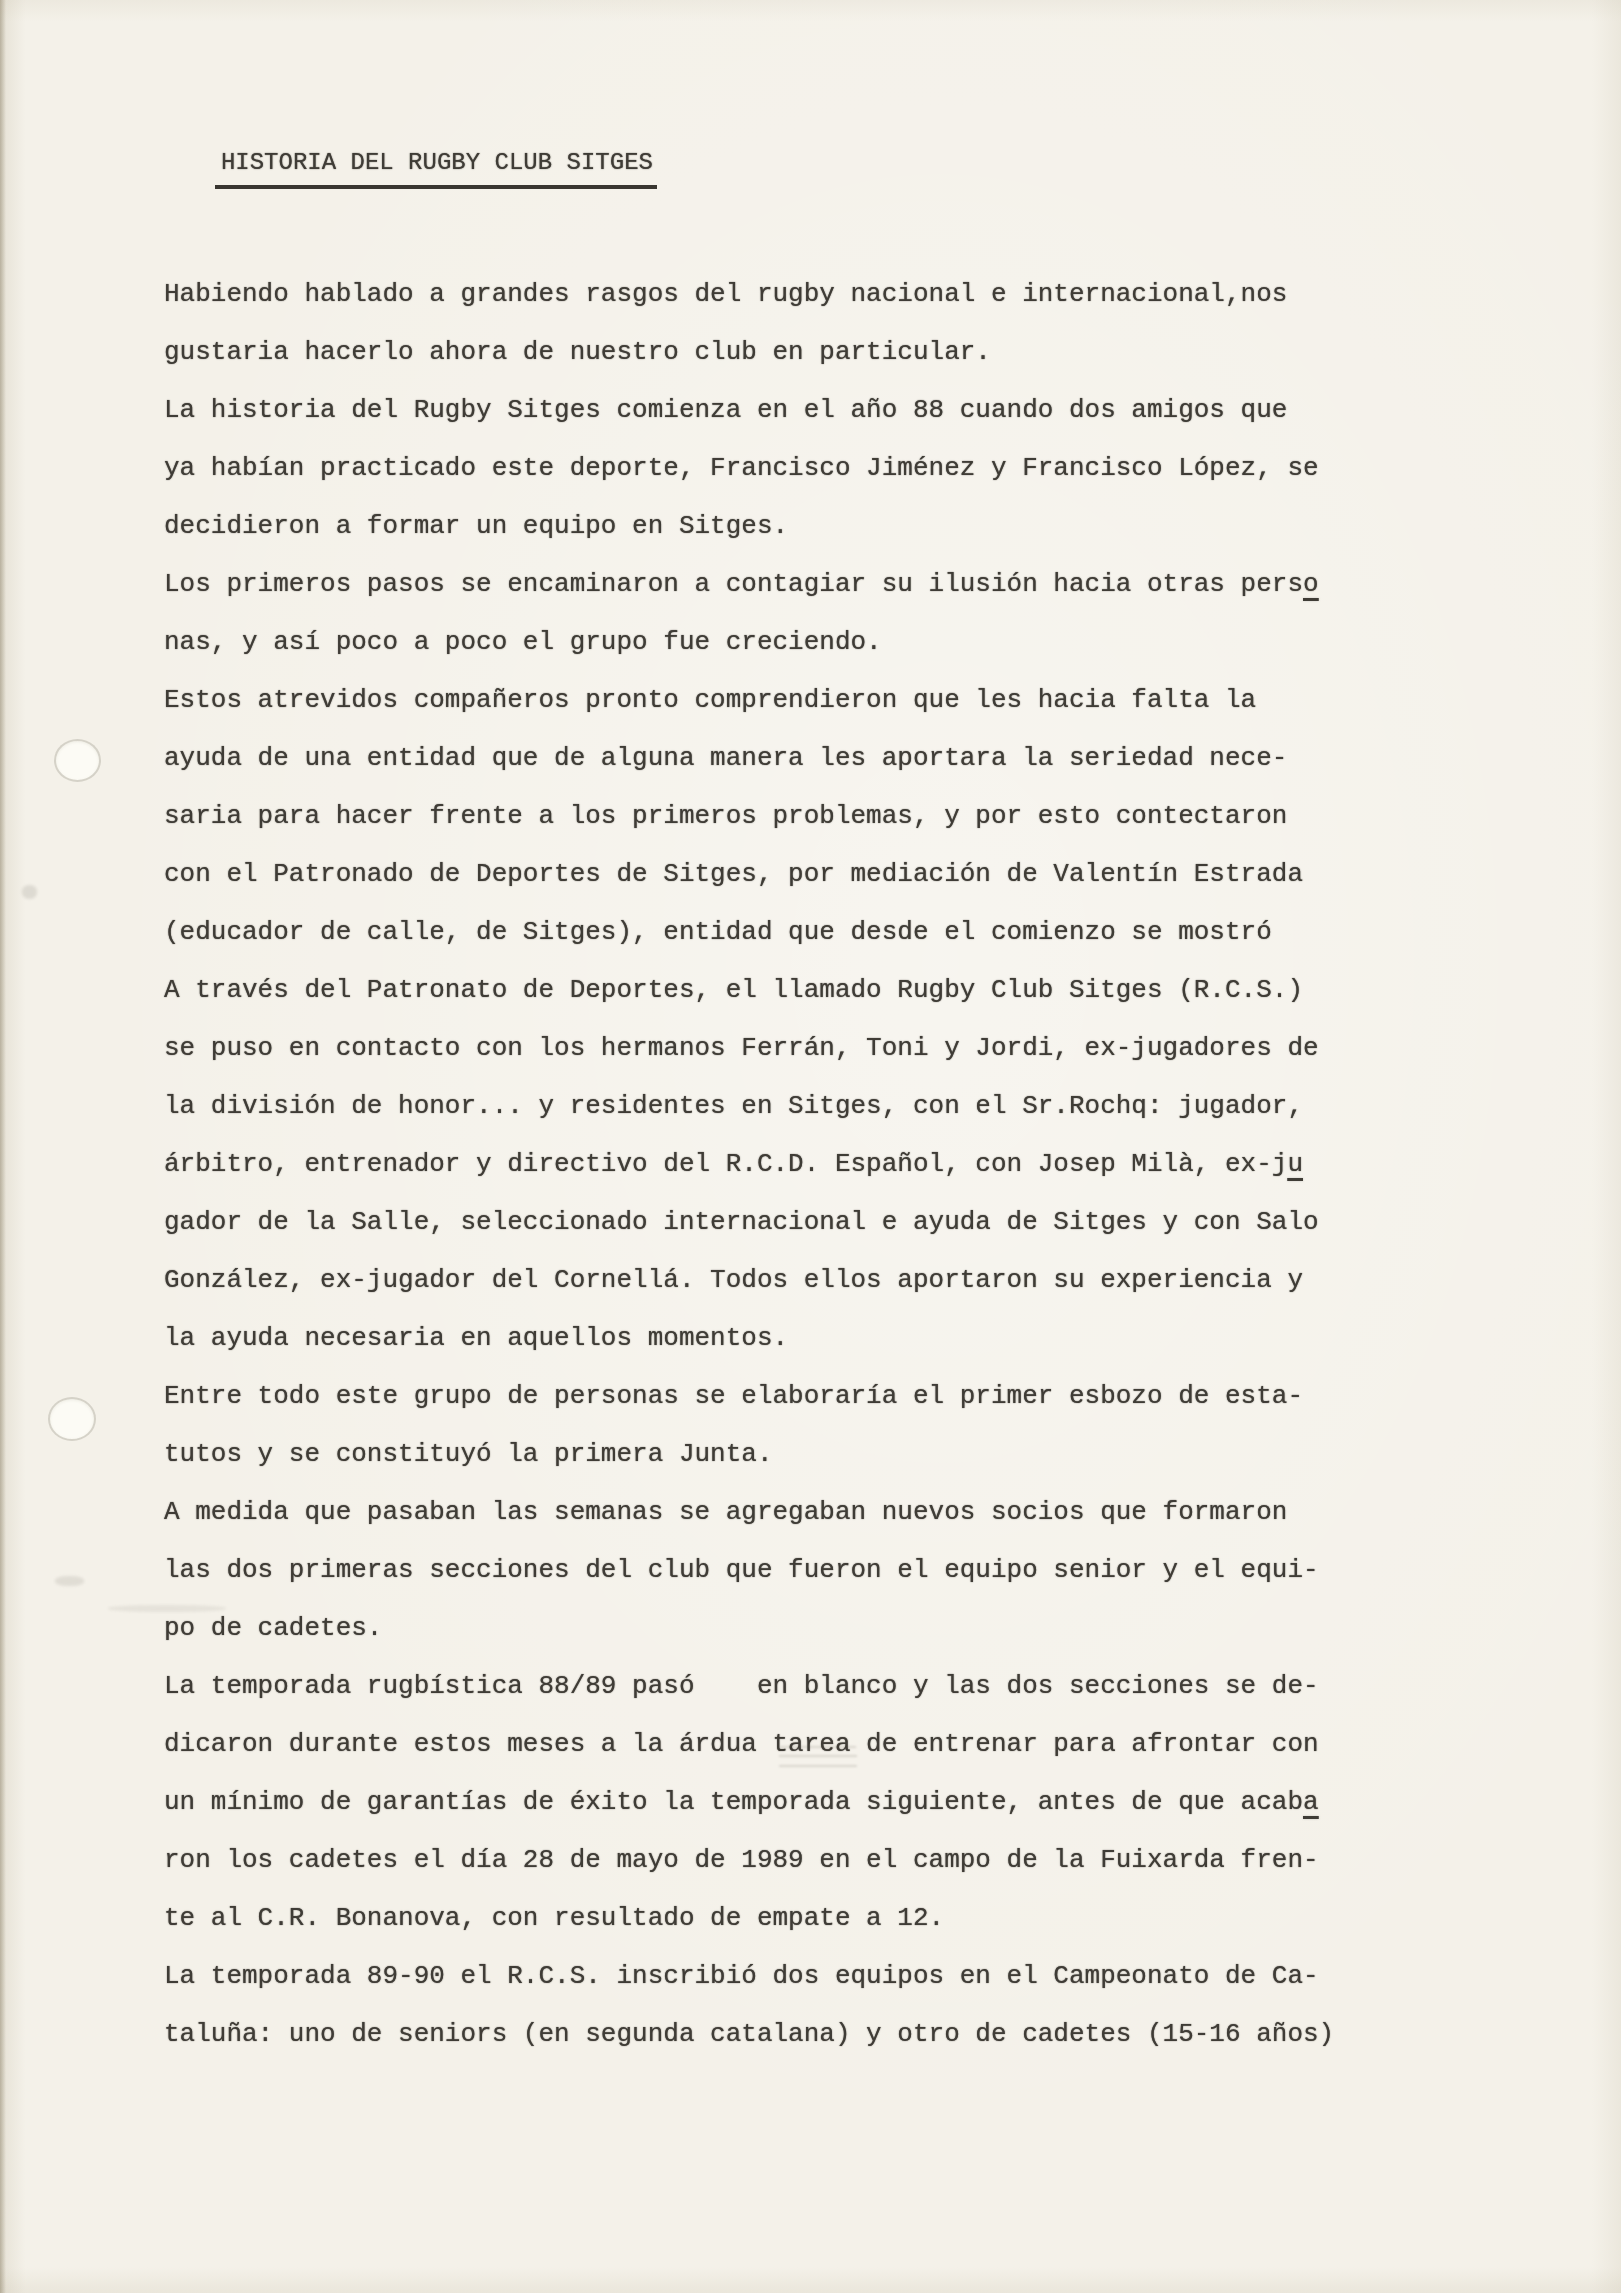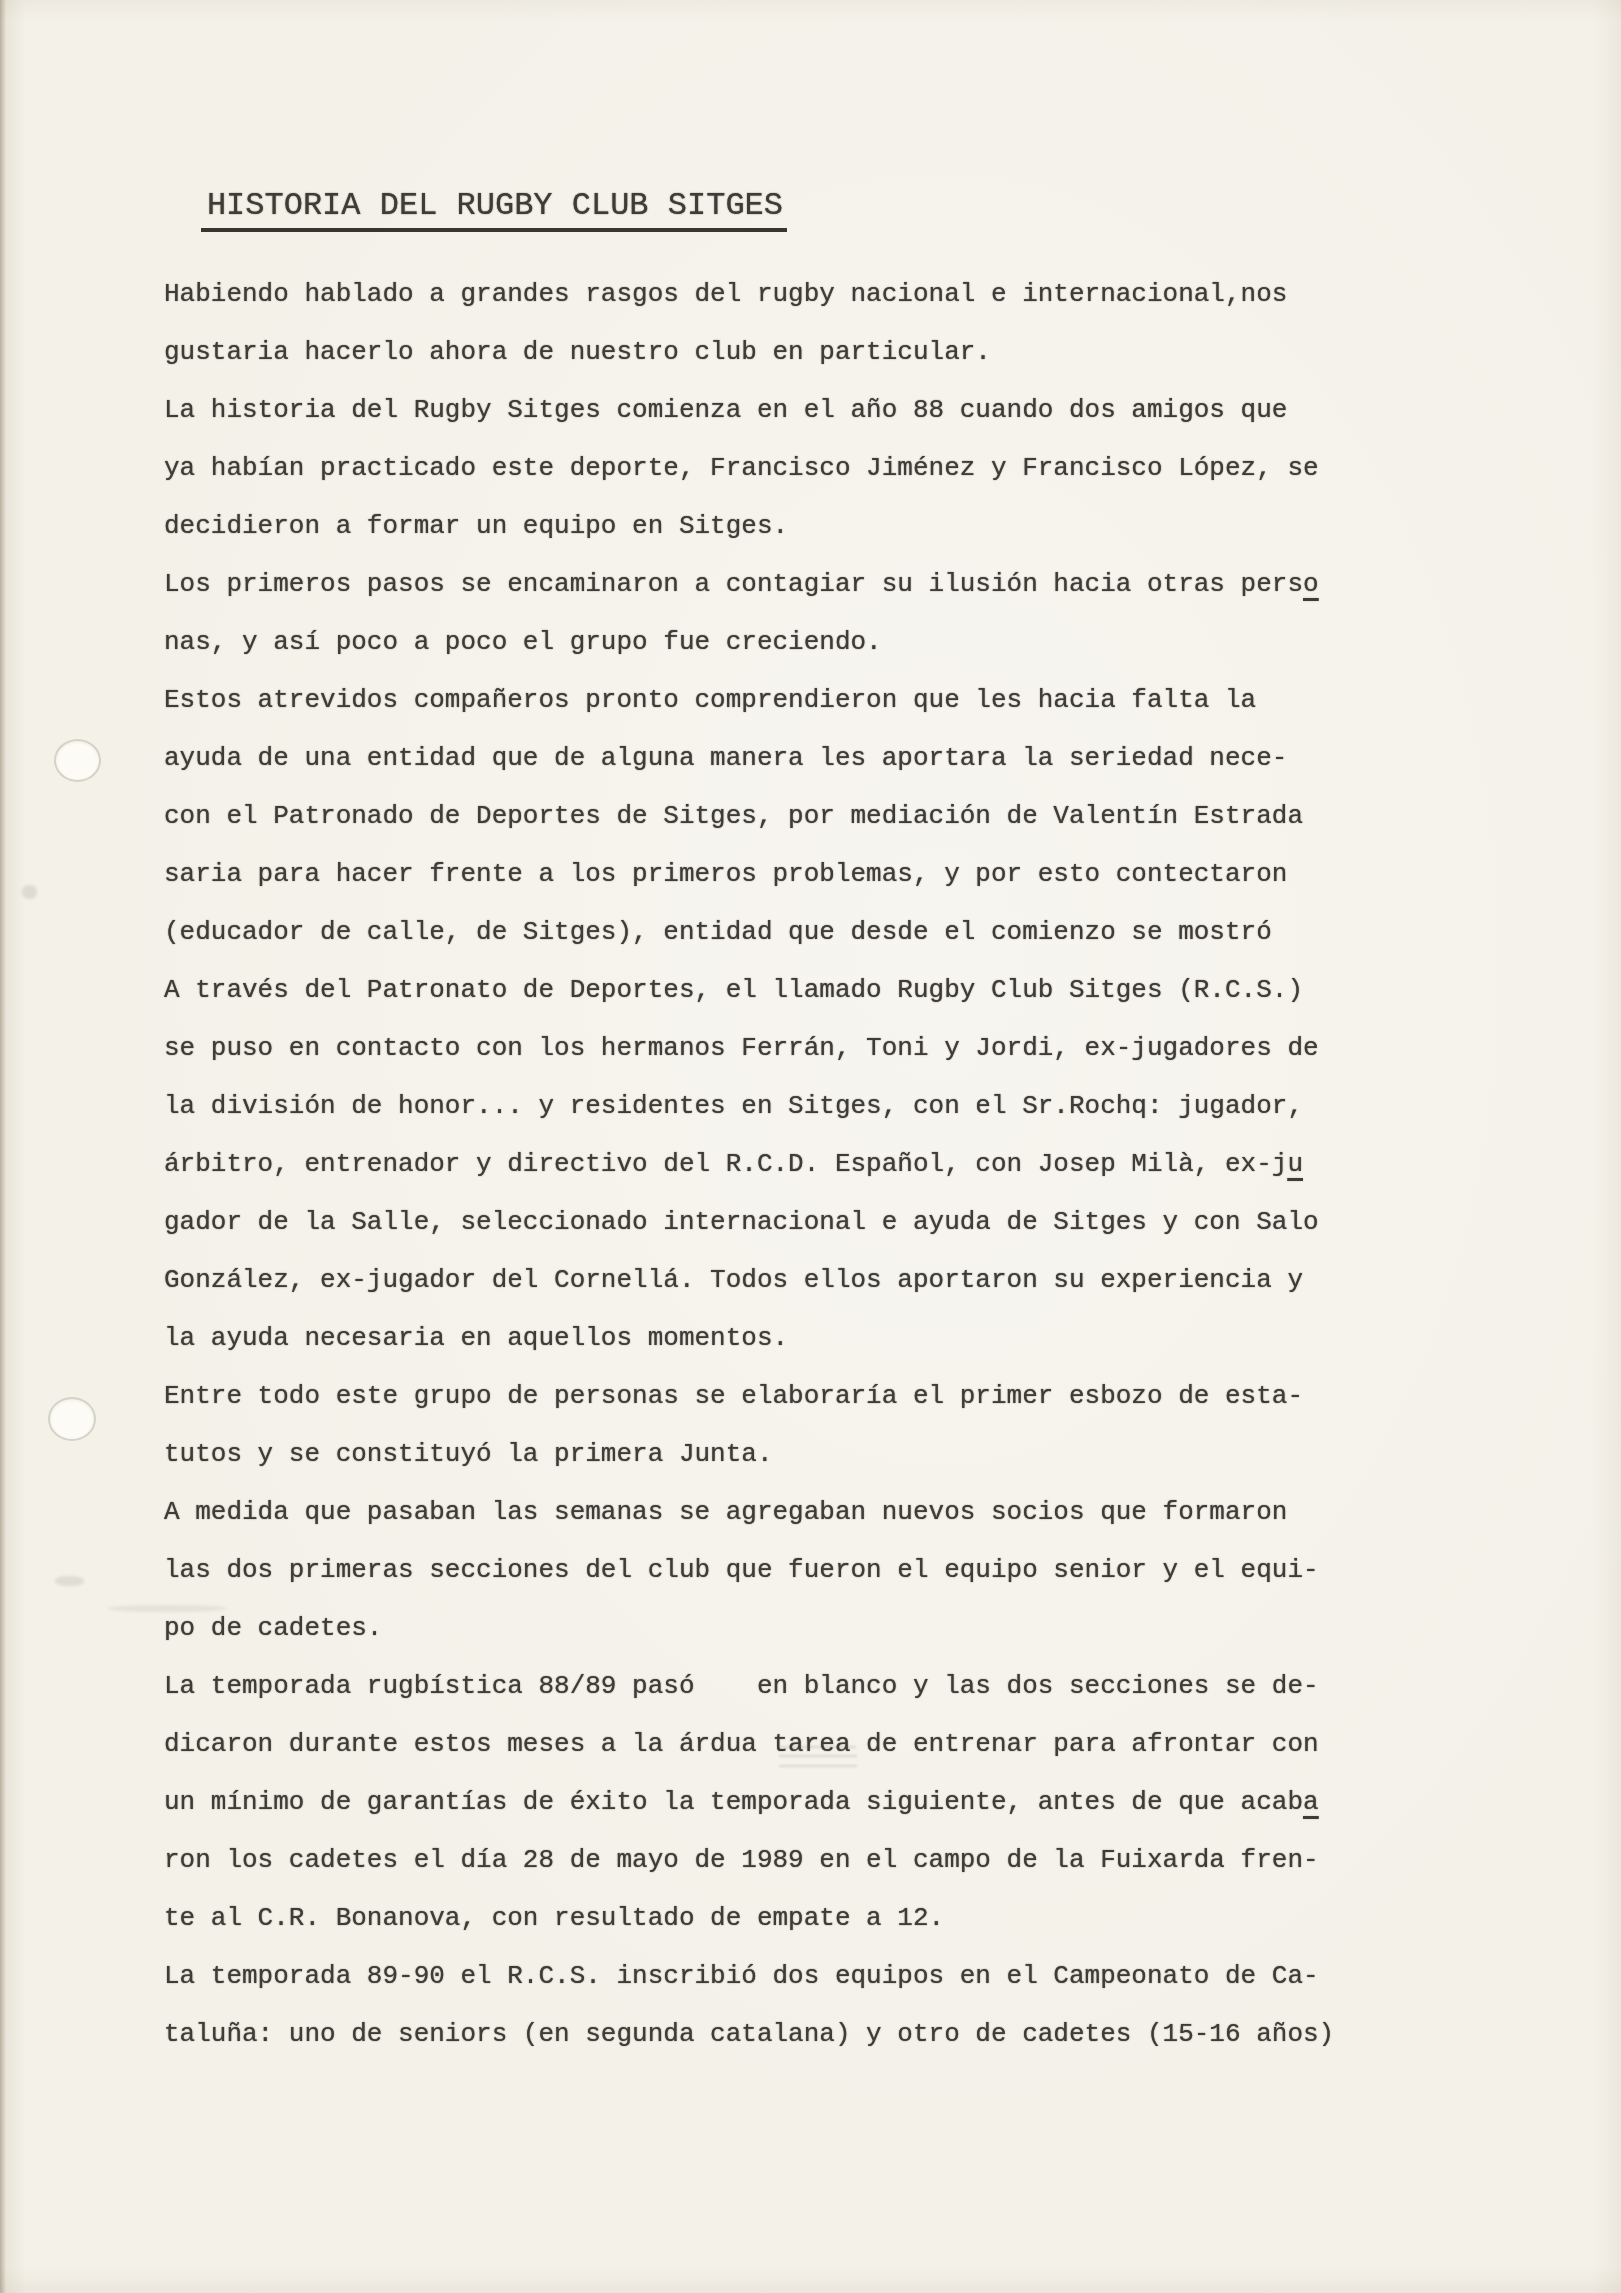--- a/index.html
+++ b/index.html
@@ -24,29 +24,28 @@
     color: #3f3c36;
   }
   .edge-left {
     position: absolute;
     left: 0; top: 0;
     width: 5.9px; height: 100%;
     background: linear-gradient(90deg, rgba(118,106,78,0.40), rgba(118,106,78,0));
   }
   .title {
     position: absolute;
-    left: 201px;
+    left: 215px;
     top: 144px;
-    font-size: 32px;
+    font-size: 24px;
     line-height: 37px;
     white-space: pre;
     padding: 0 3.9px 3.9px 5.9px;
     border-bottom: 4.9px solid #393630;
     text-shadow: 0 0 1px rgba(57,54,48,0.75), 0 0 2px rgba(57,54,48,0.25);
-    margin-top: 43px;
   }
   .body-text {
     position: absolute;
     left: 164px;
     top: 265px;
   }
   .line {
     height: 58px;
     line-height: 58px;
     font-size: 26px;
@@ -107,22 +106,22 @@
   <div class="body-text">
     <div class="line"><span>Habiendo hablado a grandes rasgos del rugby nacional e internacional,nos</span><span class="u"></span></div>
     <div class="line"><span>gustaria hacerlo ahora de nuestro club en particular.</span><span class="u"></span></div>
     <div class="line"><span>La historia del Rugby Sitges comienza en el año 88 cuando dos amigos que</span><span class="u"></span></div>
     <div class="line"><span>ya habían practicado este deporte, Francisco Jiménez y Francisco López, se</span><span class="u"></span></div>
     <div class="line"><span>decidieron a formar un equipo en Sitges.</span><span class="u"></span></div>
     <div class="line"><span>Los primeros pasos se encaminaron a contagiar su ilusión hacia otras pers</span><span class="u">o</span></div>
     <div class="line"><span>nas, y así poco a poco el grupo fue creciendo.</span><span class="u"></span></div>
     <div class="line"><span>Estos atrevidos compañeros pronto comprendieron que les hacia falta la</span><span class="u"></span></div>
     <div class="line"><span>ayuda de una entidad que de alguna manera les aportara la seriedad nece-</span><span class="u"></span></div>
+    <div class="line"><span>saria para hacer frente a los primeros problemas, y por esto contectaron</span><span class="u"></span></div>
     <div class="line"><span>con el Patronado de Deportes de Sitges, por mediación de Valentín Estrada</span><span class="u"></span></div>
-    <div class="line"><span>saria para hacer frente a los primeros problemas, y por esto contectaron</span><span class="u"></span></div>
     <div class="line"><span>(educador de calle, de Sitges), entidad que desde el comienzo se mostró</span><span class="u"></span></div>
     <div class="line"><span>A través del Patronato de Deportes, el llamado Rugby Club Sitges (R.C.S.)</span><span class="u"></span></div>
     <div class="line"><span>se puso en contacto con los hermanos Ferrán, Toni y Jordi, ex-jugadores de</span><span class="u"></span></div>
     <div class="line"><span>la división de honor... y residentes en Sitges, con el Sr.Rochq: jugador,</span><span class="u"></span></div>
     <div class="line"><span>árbitro, entrenador y directivo del R.C.D. Español, con Josep Milà, ex-j</span><span class="u">u</span></div>
     <div class="line"><span>gador de la Salle, seleccionado internacional e ayuda de Sitges y con Salo</span><span class="u"></span></div>
     <div class="line"><span>González, ex-jugador del Cornellá. Todos ellos aportaron su experiencia y</span><span class="u"></span></div>
     <div class="line"><span>la ayuda necesaria en aquellos momentos.</span><span class="u"></span></div>
     <div class="line"><span>Entre todo este grupo de personas se elaboraría el primer esbozo de esta-</span><span class="u"></span></div>
     <div class="line"><span>tutos y se constituyó la primera Junta.</span><span class="u"></span></div>

